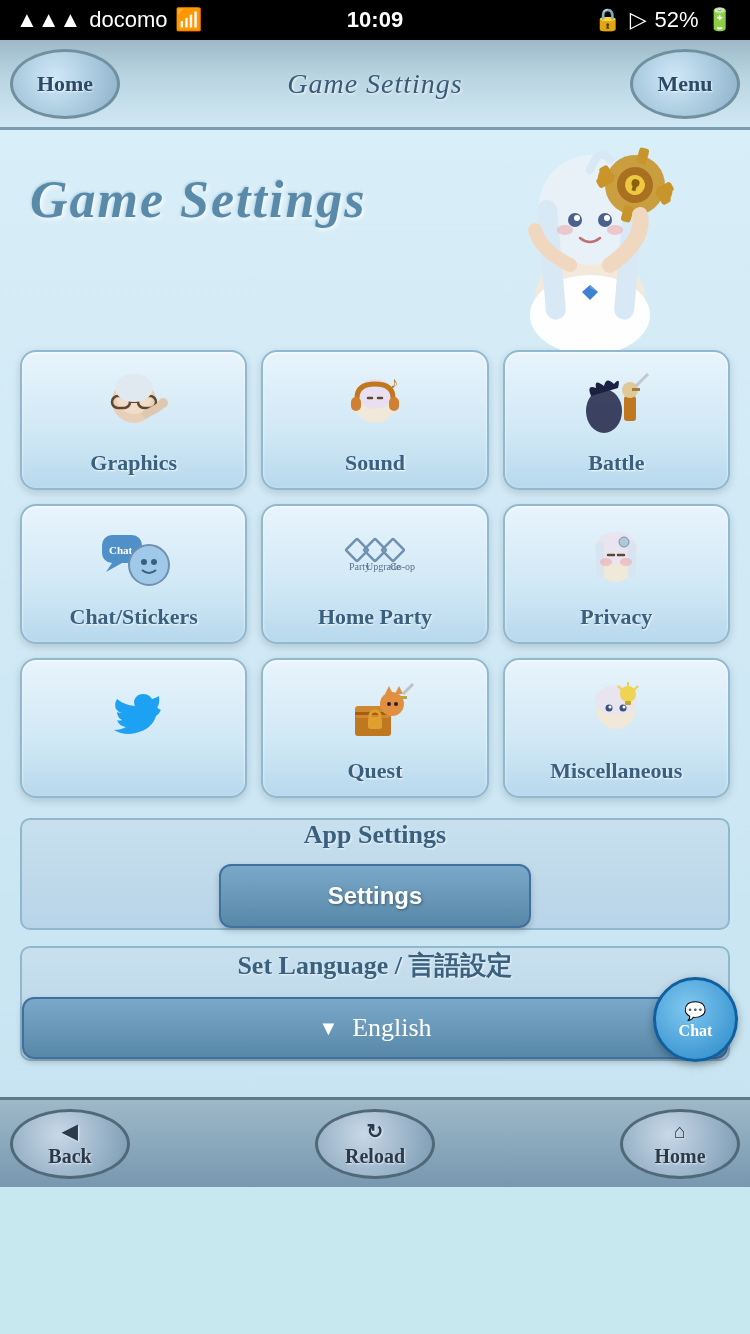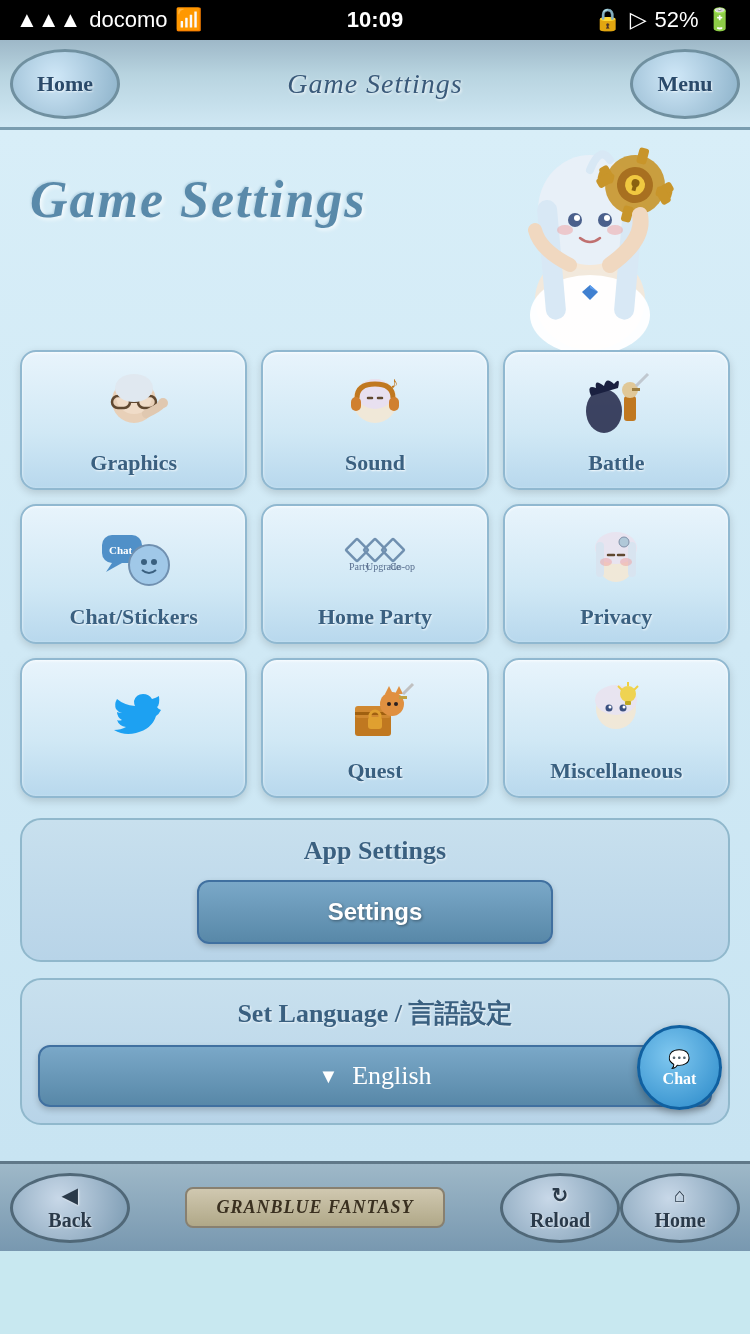--- a/index.html
+++ b/index.html
@@ -128,35 +128,34 @@
       color: #3a6080;
       font-weight: bold;
       text-align: right;
       text-shadow: 1px 1px 2px rgba(255,255,255,0.9);
     }
 
     
     .section-box {
       background: linear-gradient(180deg, #c8e0ee 0%, #b8d4e8 100%);
       border: 2px solid #90b8cc;
-      border-radius: 21px;
-      padding: 16px;
+      border-radius: 10px;
       margin-bottom: 16px;
     }
     .section-title {
       font-size: 26px;
       color: #3a6080;
       text-align: center;
       margin-bottom: 14px;
       font-weight: bold;
       text-shadow: 1px 1px 2px rgba(255,255,255,0.7);
     }
     .btn-settings {
       display: block;
-      width: 356px;
+      width: 312px;
       margin: 0 auto;
       background: linear-gradient(180deg, #7aA8c8 0%, #5888a8 100%);
       border: 2px solid #4070a0;
       border-radius: 12px;
       padding: 16px;
       font-size: 24px;
       color: #fff;
       text-align: center;
       cursor: pointer;
       font-weight: bold;
@@ -530,23 +529,20 @@
     </div>
   </div>
 
 </div>
 
 <div class="bottom-nav">
   <div class="bottom-btn">
     <span>◀</span>
     <span>Back</span>
   </div>
-  <div class="bottom-center">
-    <div class="bottom-logo" style="font-size:18px; letter-spacing:1px;">GRANBLUE FANTASY</div>
-  </div>
   <div class="bottom-btn">
     <span>↻</span>
     <span>Reload</span>
   </div>
   <div class="bottom-btn">
     <span>⌂</span>
     <span>Home</span>
   </div>
 </div>
 

